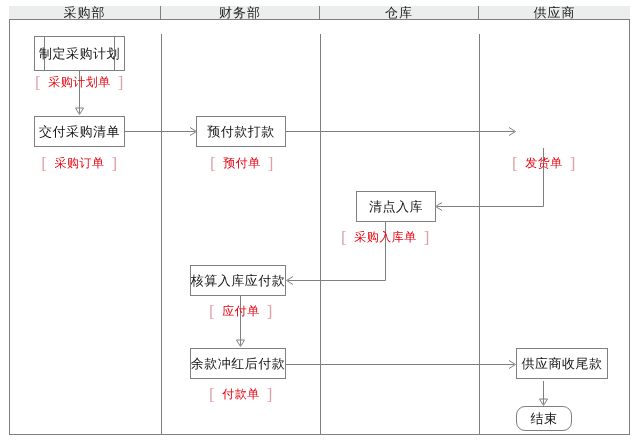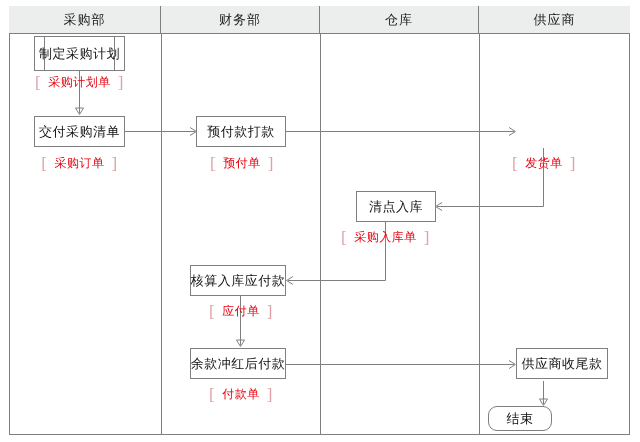--- a/index.html
+++ b/index.html
@@ -23,21 +23,21 @@
     left: 9px;
     top: 6px;
     width: 621px;
     height: 429px;
     border: 1px solid #7f7f7f;
     box-sizing: border-box;
   }
   .lane-header {
     position: absolute;
     top: 6px;
-    height: 28px;
+    height: 14px;
     background: #eceded;
     border-right: 1px solid #7f7f7f;
     border-bottom: 1px solid #7f7f7f;
     box-sizing: border-box;
     display: flex;
     align-items: center;
     justify-content: center;
     font-size: 13px;
     color: #1a1a1a;
     letter-spacing: 1px;
@@ -183,21 +183,21 @@
   </div>
 
   <div class="node" style="left:190px; top:348px; width:96px; height:31px;">
     <span>余款冲红后付款</span>
   </div>
 
   <div class="node" style="left:516px; top:348px; width:92px; height:31px;">
     <span>供应商收尾款</span>
   </div>
 
-  <div class="node terminator" style="left:488px; top:406px; width:64px; height:25px;">
+  <div class="node terminator" style="left:516px; top:406px; width:56px; height:25px;">
     <span>结束</span>
   </div>
 
   <div class="doc-label" style="left:28px; top:74px; width:103px; height:17px;">
     <span class="bracket l">[</span>
     <span>采购计划单</span>
     <span class="bracket r">]</span>
   </div>
 
   <div class="doc-label" style="left:32px; top:155px; width:95px; height:17px;">

